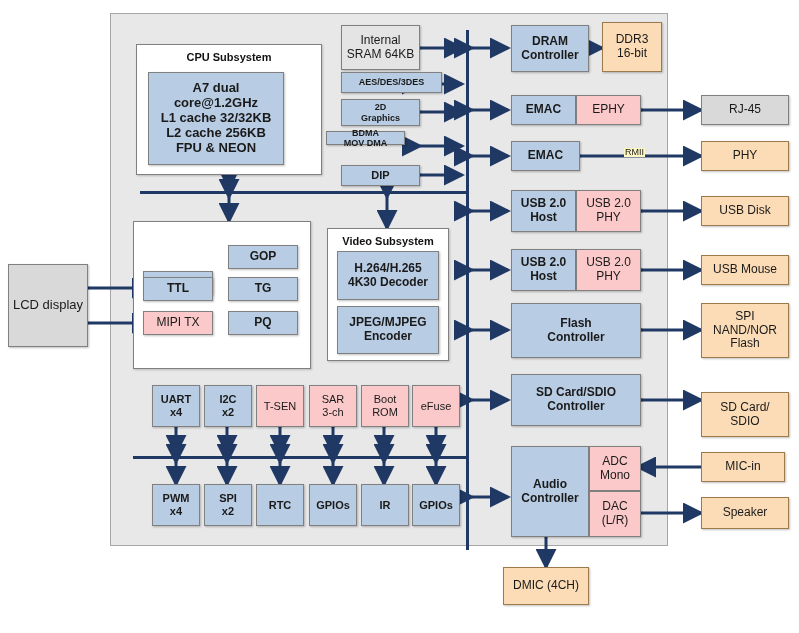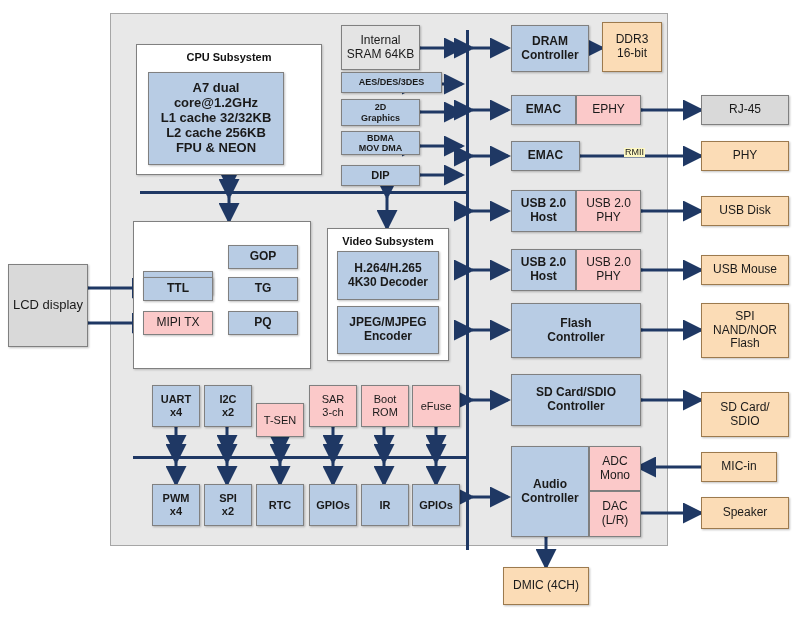--- a/index.html
+++ b/index.html
@@ -164,21 +164,21 @@
   <div class="blk blue t13" style="left:148px;top:72px;width:136px;height:93px;">A7 dual core@1.2GHz
 L1 cache 32/32KB
 L2 cache 256KB
 FPU &amp; NEON</div>
 
   <div class="blk dots t12" style="left:341px;top:25px;width:79px;height:45px;">Internal
 SRAM 64KB</div>
   <div class="blk blue t9" style="left:341px;top:60px;width:101px;height:21px;margin-top:12px;">AES/DES/3DES</div>
   <div class="blk blue t9" style="left:341px;top:99px;width:79px;height:27px;">2D
 Graphics</div>
-  <div class="blk blue t9" style="left:341px;top:131px;width:79px;height:24px;">BDMA
+  <div class="blk blue t9" style="left:326px;top:131px;width:79px;height:14px;">BDMA
 MOV DMA</div>
   <div class="blk blue t11" style="left:341px;top:165px;width:79px;height:21px;">DIP</div>
 
   <div class="blk white" style="left:133px;top:221px;width:178px;height:148px;"></div>
   <div class="blk blue t12" style="left:143px;top:245px;width:70px;height:24px;margin-top:26px;">MOP</div>
   <div class="blk blue t12" style="left:228px;top:245px;width:70px;height:24px;">GOP</div>
   <div class="blk blue t12" style="left:143px;top:277px;width:70px;height:24px;">TTL</div>
   <div class="blk blue t12" style="left:228px;top:277px;width:70px;height:24px;">TG</div>
   <div class="blk pink t12" style="left:143px;top:311px;width:70px;height:24px;">MIPI TX</div>
   <div class="blk blue t12" style="left:228px;top:311px;width:70px;height:24px;">PQ</div>
@@ -187,21 +187,21 @@
   <div class="sub-title" style="left:327px;top:235px;width:122px;">Video Subsystem</div>
   <div class="blk blue t12" style="left:337px;top:251px;width:102px;height:49px;">H.264/H.265
 4K30 Decoder</div>
   <div class="blk blue t12" style="left:337px;top:306px;width:102px;height:48px;">JPEG/MJPEG
 Encoder</div>
 
   <div class="blk blue t11" style="left:152px;top:385px;width:48px;height:42px;">UART
 x4</div>
   <div class="blk blue t11" style="left:204px;top:385px;width:48px;height:42px;">I2C
 x2</div>
-  <div class="blk pink t11" style="left:256px;top:385px;width:48px;height:34px;margin-top:18px;">T-SEN</div>
+  <div class="blk pink t11" style="left:256px;top:385px;width:48px;height:42px;">T-SEN</div>
   <div class="blk pink t11" style="left:309px;top:385px;width:48px;height:42px;">SAR
 3-ch</div>
   <div class="blk pink t11" style="left:361px;top:385px;width:48px;height:42px;">Boot
 ROM</div>
   <div class="blk pink t11" style="left:412px;top:385px;width:48px;height:42px;">eFuse</div>
 
   <div class="blk blue t11" style="left:152px;top:484px;width:48px;height:42px;">PWM
 x4</div>
   <div class="blk blue t11" style="left:204px;top:484px;width:48px;height:42px;">SPI
 x2</div>
@@ -247,17 +247,17 @@
 
   <div class="blk gray t12" style="left:701px;top:95px;width:88px;height:30px;">RJ-45</div>
   <div class="blk tan t12" style="left:701px;top:141px;width:88px;height:30px;">PHY</div>
   <div class="blk tan t12" style="left:701px;top:196px;width:88px;height:30px;">USB Disk</div>
   <div class="blk tan t12" style="left:701px;top:255px;width:88px;height:30px;">USB Mouse</div>
   <div class="blk tan t12" style="left:701px;top:303px;width:88px;height:55px;">SPI
 NAND/NOR
 Flash</div>
   <div class="blk tan t12" style="left:701px;top:392px;width:88px;height:45px;">SD Card/
 SDIO</div>
-  <div class="blk tan t12" style="left:701px;top:452px;width:76px;height:30px;">MIC-in</div>
+  <div class="blk tan t12" style="left:701px;top:452px;width:84px;height:30px;">MIC-in</div>
   <div class="blk tan t12" style="left:701px;top:497px;width:88px;height:32px;">Speaker</div>
   <div class="blk tan t12" style="left:503px;top:567px;width:86px;height:38px;">DMIC (4CH)</div>
 
 </div>
 
 </body></html>

